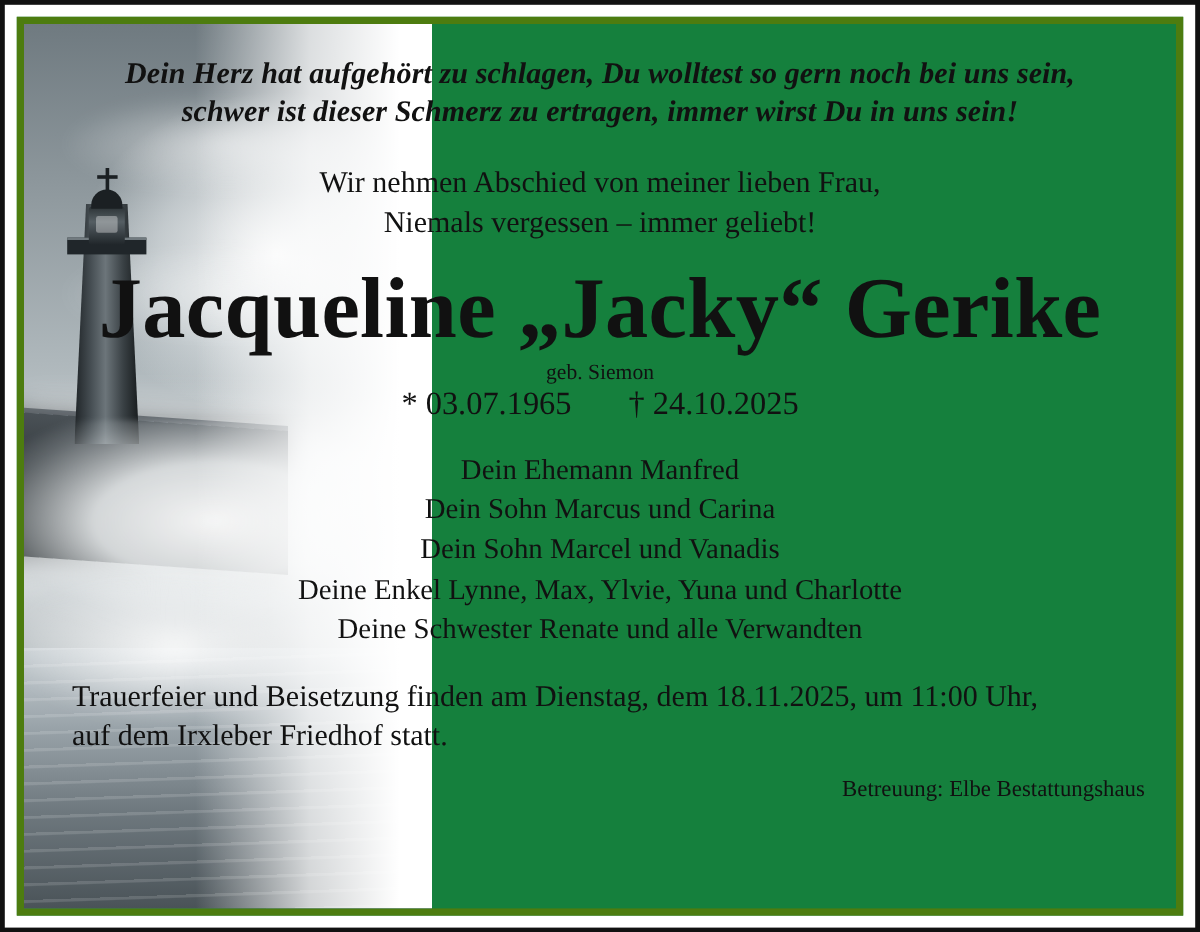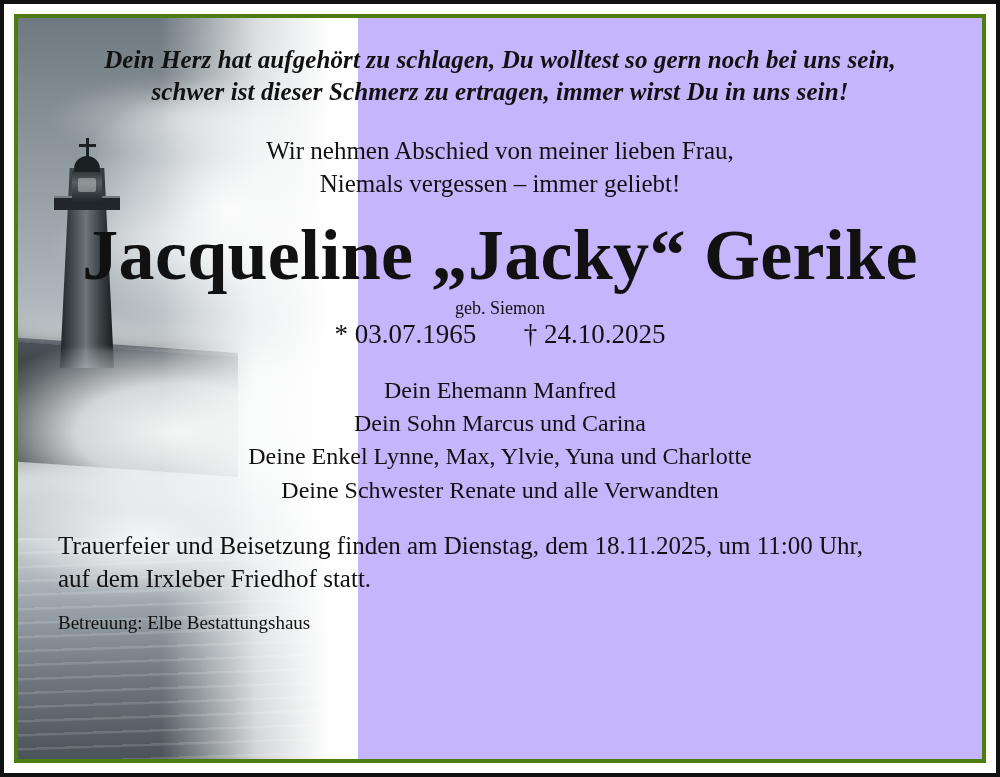--- a/index.html
+++ b/index.html
@@ -22,24 +22,24 @@
     background: #ffffff;
     border: 4px solid #111111;
     overflow: hidden;
   }
   .inner-frame {
     position: absolute;
     left: 10px;
     top: 10px;
     right: 10px;
     bottom: 10px;
-    border: 4px solid #4d7c0f;
+    border: 6px solid #4d7c0f;
     box-sizing: border-box;
     overflow: hidden;
-    background: #c4b5fd;
+    background: #15803d;
     padding-left: 37px;
   }
 
   
   .photo {
     position: absolute;
     left: 0;
     top: 0;
     width: 340px;
     height: 100%;
@@ -242,21 +242,21 @@
   .ceremony {
     font-size: 25px;
     line-height: 1.34;
     text-align: left;
     margin: 0 0 16px 0;
     padding-left: 14px;
   }
   .ceremony div { display: block; }
   .care {
     font-size: 19px;
-    text-align: left;
+    text-align: right;
     padding-left: 14px;
     margin: 0;
   }
 </style>
 </head>
 <body>
 
 <div class="obituary">
   <div class="inner-frame">
 
@@ -297,20 +297,21 @@
         <span>*</span>
         <span>03.07.1965</span>
         <span class="sep"></span>
         <span>†</span>
         <span>24.10.2025</span>
       </div>
 
       <div class="family">
         <div>Dein Ehemann Manfred</div>
         <div>Dein Sohn Marcus und Carina</div>
+        <div>Dein Sohn Marcel und Vanadis</div>
         <div>Deine Enkel Lynne, Max, Ylvie, Yuna und Charlotte</div>
         <div>Deine Schwester Renate und alle Verwandten</div>
       </div>
 
       <div class="ceremony">
         <div>Trauerfeier und Beisetzung finden am Dienstag, dem 18.11.2025, um 11:00 Uhr,</div>
         <div>auf dem Irxleber Friedhof statt.</div>
       </div>
 
       <div class="care">Betreuung: Elbe Bestattungshaus</div>

